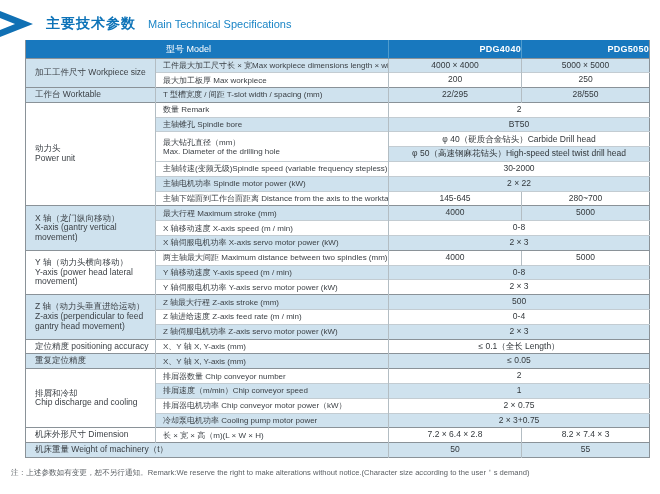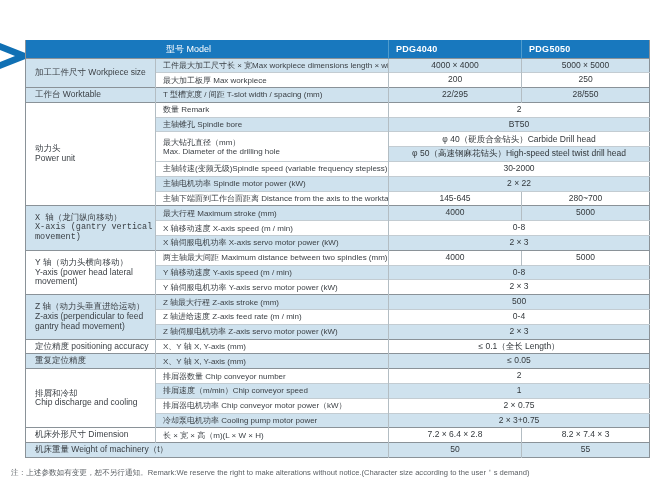--- a/index.html
+++ b/index.html
@@ -1,37 +1,37 @@
 <!DOCTYPE html>
 <html><head>
 <meta charset="utf-8">
 <style>
   html,body{margin:0;padding:0;}
   body{
     width:660px;height:494px;background:#ffffff;position:relative;
     font-family:"Liberation Sans","DejaVu Sans",sans-serif;
     color:#3a3f44;overflow:hidden;
   }
-  .title-bar{position:absolute;left:0;top:10px;height:28px;display:flex;align-items:center;margin-top:32px;}
+  .title-bar{position:absolute;left:0;top:10px;height:28px;display:flex;align-items:center;}
   .logo{width:36px;height:26px;flex:0 0 36px;}
   .title-zh{font-size:14px;font-weight:bold;color:var(--title,#0d73b8);letter-spacing:1px;margin-left:10px;}
   .title-en{font-size:11px;color:#1b85c6;margin-left:12px;}
 
   table.spec{
     position:absolute;left:25px;top:40px;width:624px;
     border-collapse:collapse;table-layout:fixed;
     border:1px solid #8a9298;border-top:none;
     font-size:8px;
   }
   col.c-cat{width:130px;} col.c-spec{width:233px;} col.c-m1{width:133px;} col.c-m2{width:128px;}
   tr{height:14.8px;}
   tr.hdr{height:18px;background:var(--hdr,#1878be);color:#ffffff;}
   tr.hdr td{border-left:1px solid #4f9cce;font-size:9px;}
   tr.hdr td:first-child{border-left:none;text-align:left;padding-left:140px;}
-  tr.hdr td.model{text-align:left;font-weight:bold;letter-spacing:.3px;}
+  tr.hdr td.model{text-align:right;font-weight:bold;letter-spacing:.3px;}
   td{padding:0 0 0 7px;vertical-align:middle;border-left:1px solid #b3bdc3;
      overflow:hidden;line-height:1.15;}
   td.cat{padding-left:9px;font-size:8.5px;white-space:pre-line;border-left:none;color:#3a3f44;}
   td.spec{white-space:nowrap;}
   td.spec.wrap{white-space:pre-line;}
   td.val{text-align:center;padding:0;font-size:8.5px;color:#33383c;}
   tr.shade-a td.auto{background:var(--alt,#cfe2ee);}
   tr.shade-b td.auto{background:#ffffff;}
   tr.inner td{border-top:1px solid #c3ccd2;}
   tr.gstart td{border-top:1px solid #8a9298;}
@@ -103,21 +103,21 @@
       <tr class="shade-a inner">
         <td class="spec auto">主轴电机功率 Spindle motor power (kW)</td>
         <td class="val auto" colspan="2">2 × 22</td>
       </tr>
       <tr class="shade-b inner">
         <td class="spec auto">主轴下端面到工作台面距离 Distance from the axis to the worktable(mm)</td>
         <td class="val auto">145-645</td>
         <td class="val auto">280~700</td>
       </tr>
       <tr class="shade-a gstart">
-        <td class="cat" rowspan="3" style="background: rgb(207, 226, 238); font-family: Liberation Mono, monospace;">X 轴（龙门纵向移动）
+        <td class="cat" rowspan="3" style="background: rgb(207, 226, 238);">X 轴（龙门纵向移动）
 X-axis (gantry vertical movement)</td>
         <td class="spec auto">最大行程 Maximum stroke (mm)</td>
         <td class="val auto">4000</td>
         <td class="val auto">5000</td>
       </tr>
       <tr class="shade-b inner">
         <td class="spec auto">X 轴移动速度 X-axis speed (m / min)</td>
         <td class="val auto" colspan="2">0-8</td>
       </tr>
       <tr class="shade-a inner">

